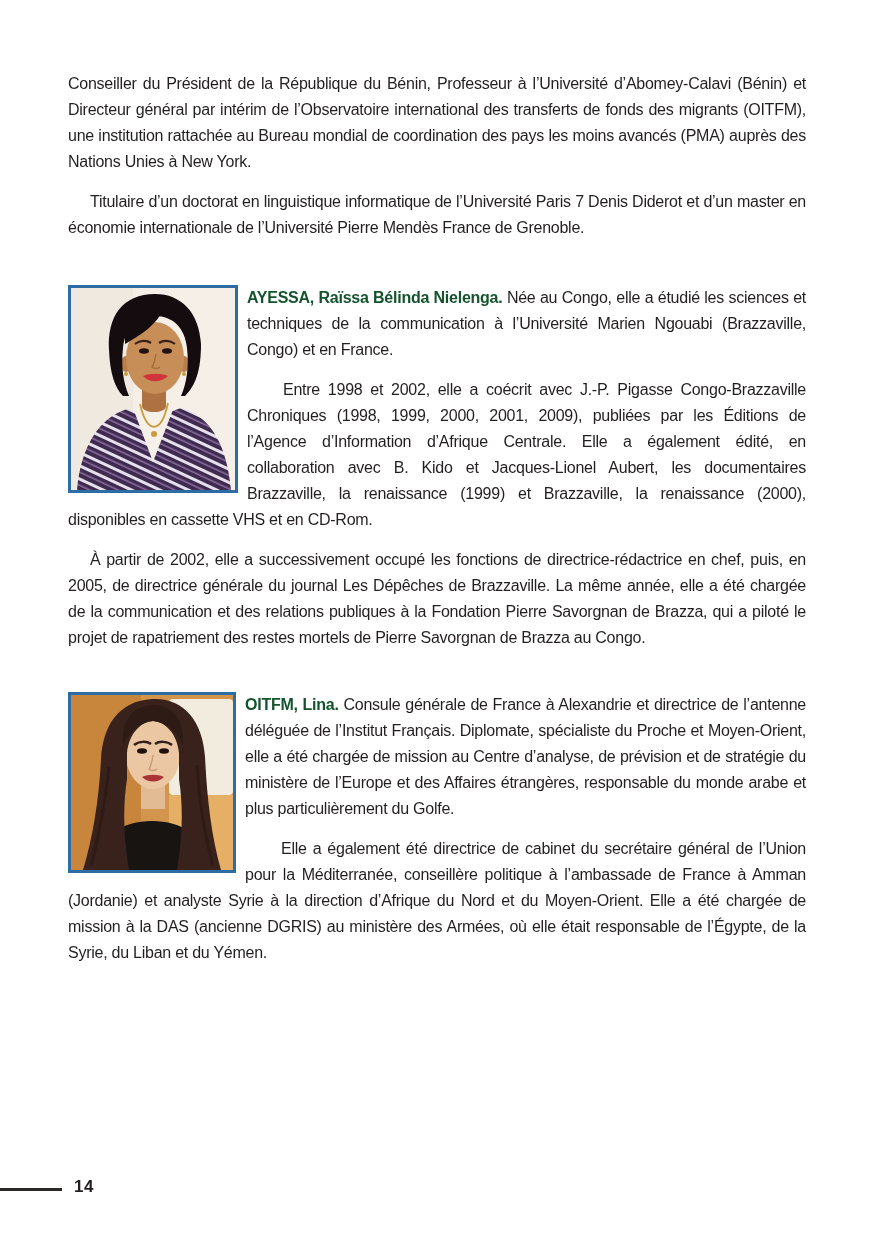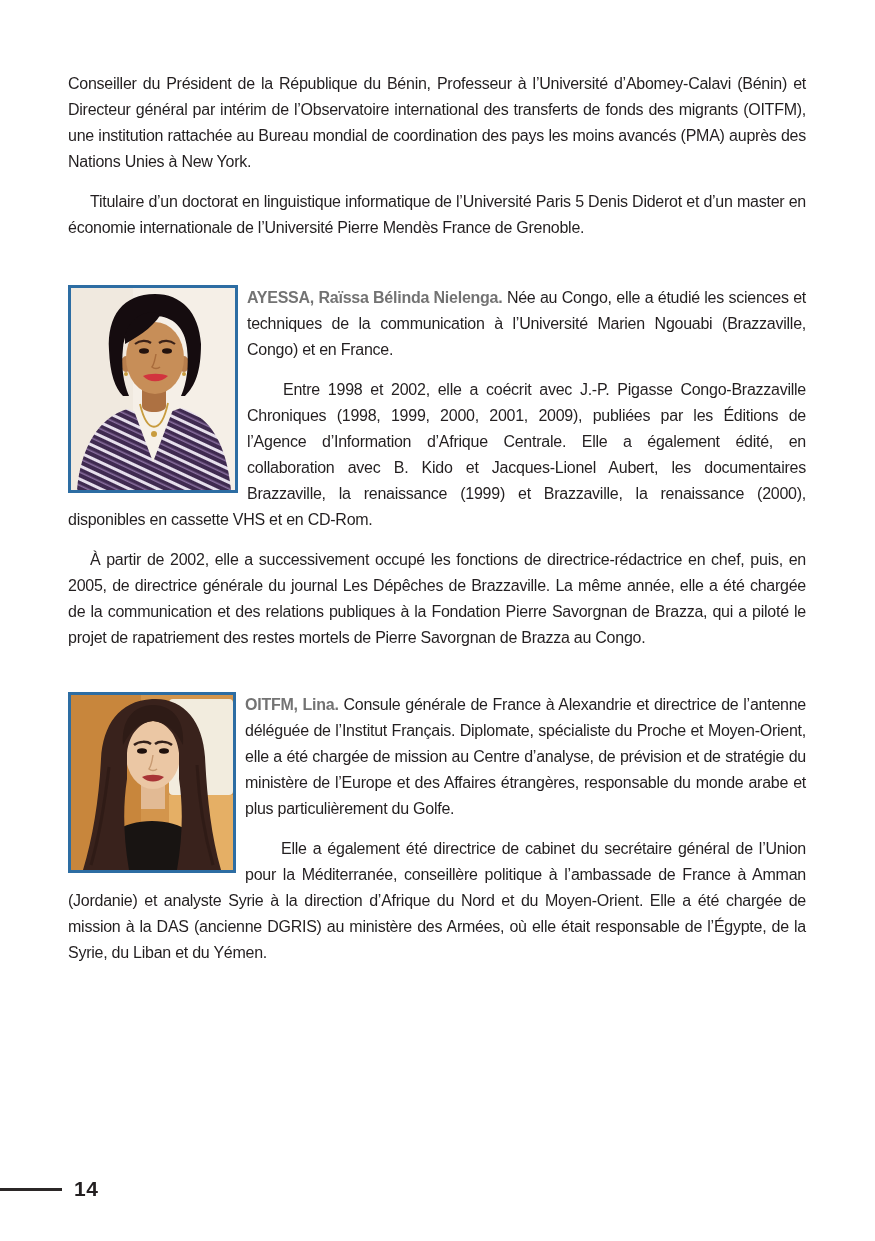--- a/index.html
+++ b/index.html
@@ -34,48 +34,48 @@
   .photo {
     float: left;
     margin: 0 9px 8px 0;
     border: 3px solid #2D6DA3;
     background: #fff;
     line-height: 0;
   }
   .photo svg { display: block; }
   .entry-name {
     font-weight: bold;
-    color: #737373;
+    color: #14532d;
   }
   .footer-rule {
     position: absolute;
     left: 0;
     top: 1188px;
     width: 62px;
     height: 3px;
     background: #2B2727;
   }
   .page-number {
     position: absolute;
     left: 74px;
     top: 1177px;
-    font-size: 21px;
+    font-size: 17px;
     font-weight: bold;
     color: #231F20;
     letter-spacing: 0.5px;
   }
 </style>
 </head>
 <body>
 
 <div class="page">
   <div class="content">
 
     <p class="para">Conseiller du Président de la République du Bénin, Professeur à l’Université d’Abomey-Calavi (Bénin) et Directeur général par intérim de l’Observatoire international des transferts de fonds des migrants (OITFM), une institution rattachée au Bureau mondial de coordination des pays les moins avancés (PMA) auprès des Nations Unies à New York.</p>
-    <p class="para indent">Titulaire d’un doctorat en linguistique informatique de l’Université Paris 5 Denis Diderot et d’un master en économie internationale de l’Université Pierre Mendès France de Grenoble.</p>
+    <p class="para indent">Titulaire d’un doctorat en linguistique informatique de l’Université Paris 7 Denis Diderot et d’un master en économie internationale de l’Université Pierre Mendès France de Grenoble.</p>
 
     <section class="entry entry-ayessa">
       <div class="photo">
         <svg width="164" height="202" viewBox="0 0 164 202">
           <defs>
             <pattern id="ayStripes" width="12" height="12" patternUnits="userSpaceOnUse" patternTransform="rotate(115)">
               <rect width="12" height="12" fill="#3F2A50"></rect>
               <rect width="3" height="12" fill="#E6DFEC"></rect>
               <rect x="6.5" width="1.5" height="12" fill="#8A6FA0"></rect>
             </pattern>

